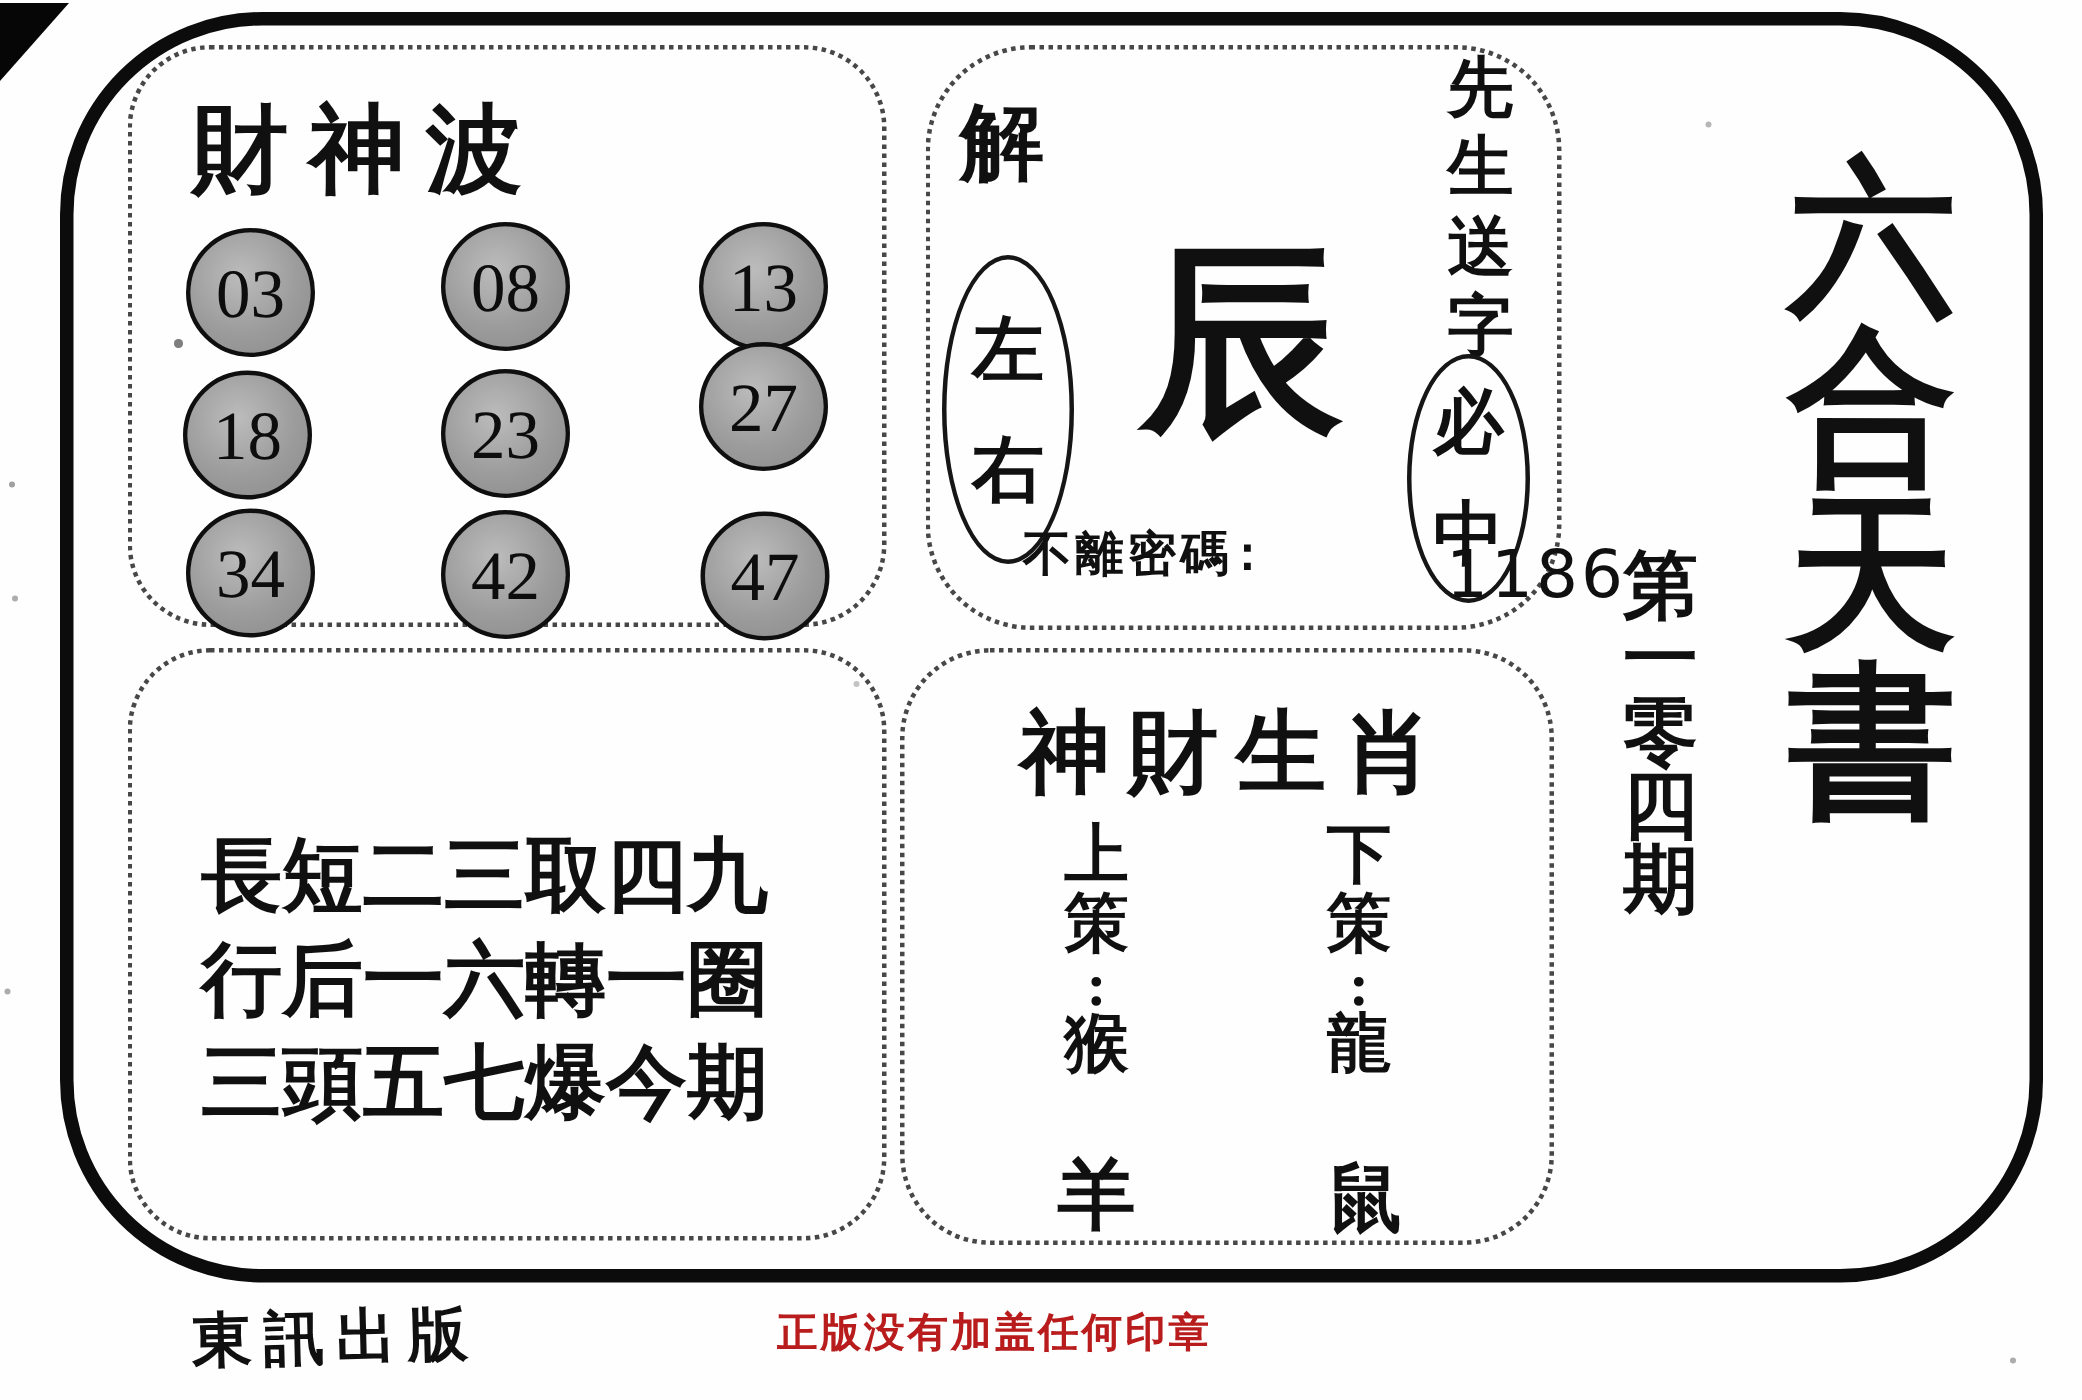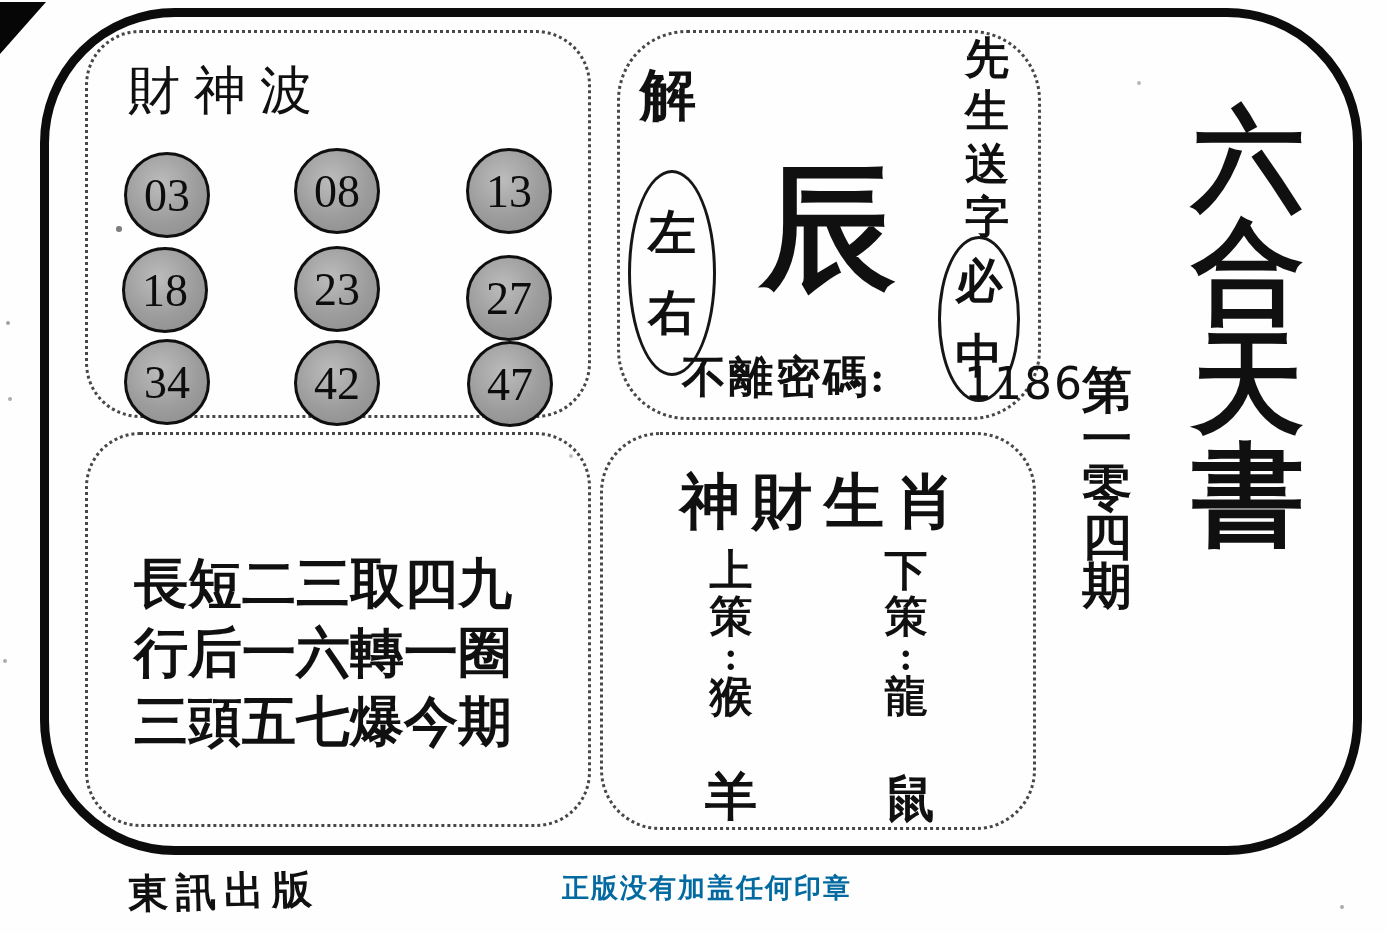--- a/index.html
+++ b/index.html
@@ -24,45 +24,45 @@
     border-top:52px solid #060606;border-right:46px solid transparent;
   }
   
   .panel{border:3px dotted #474747;}
   #box-caishen{left:85px;top:30px;width:506px;height:388px;border-radius:55px;}
   #box-riddle{left:617px;top:30px;width:424px;height:390px;border-radius:70px;}
   #box-poem{left:85px;top:432px;width:506px;height:395px;border-radius:55px;}
   #box-zodiac{left:600px;top:432px;width:436px;height:398px;border-radius:60px;}
 
   
-  #caishen-title{left:128px;top:56px;font-size:52px;font-weight:400;letter-spacing:14px;white-space:nowrap;}
+  #caishen-title{left:128px;top:56px;font-size:64px;font-weight:700;letter-spacing:14px;white-space:nowrap;}
   .ball{
     position:absolute;width:86px;height:86px;border-radius:50%;
     border:3px solid #0f0f0f;
     background:radial-gradient(circle at 42% 36%, #bcbcbc 0%, var(--ball-gray) 55%, #8a8a8a 100%);
     display:flex;align-items:center;justify-content:center;
     font-family:"Liberation Serif",serif;font-weight:400;font-size:46px;color:#0d0d0d;
   }
   .b0{left:124px;top:152px}.b1{left:294px;top:148px}.b2{left:466px;top:148px}
-  .b3{left:122px;top:247px}.b4{left:294px;top:246px}.b5{left:466px;top:255px}
+  .b3{left:122px;top:247px}.b4{left:294px;top:246px}.b5{left:466px;top:228px}
   .b6{left:124px;top:339px}.b7{left:294px;top:340px}.b8{left:467px;top:341px}
 
   
   #jie-label{left:640px;top:58px;font-size:56px;font-weight:900;font-family:"Liberation Serif",serif;}
   .ellipse{
     position:absolute;border:3px solid #161616;border-radius:50%;
     display:flex;flex-direction:column;align-items:center;justify-content:center;
   }
   #lr-ellipse{left:628px;top:170px;width:88px;height:206px;gap:16px;font-size:48px;font-weight:600;}
   #main-char{left:760px;top:160px;font-size:136px;line-height:136px;font-weight:900;
     font-family:"DejaVu Sans","Liberation Sans",sans-serif;}
   .vcol{position:absolute;display:flex;flex-direction:column;align-items:center;}
   #gift-note{left:963px;top:36px;width:48px;gap:7px;font-size:44px;line-height:46px;font-weight:600;}
   #mh-ellipse{left:938px;top:236px;width:82px;height:166px;gap:12px;font-size:47px;font-weight:600;}
-  #code-label{left:682px;top:348px;font-size:44px;font-weight:900;letter-spacing:3px;white-space:nowrap;}
+  #code-label{left:682px;top:348px;font-size:32px;font-weight:900;letter-spacing:3px;white-space:nowrap;font-family:Liberation Mono, monospace;}
   #code-value{left:964px;top:358px;font-size:44px;font-weight:500;letter-spacing:2px;
     font-family:"DejaVu Sans","Liberation Sans",sans-serif;}
 
   
   #poem-title{left:170px;top:472px;font-size:47px;font-weight:900;letter-spacing:12px;white-space:nowrap;}
   #poem-lines{left:134px;top:550px;width:460px;font-size:54px;font-weight:700;line-height:69px;white-space:nowrap;}
 
   
   #zodiac-title{left:680px;top:462px;font-size:60px;font-weight:900;letter-spacing:12px;white-space:nowrap;}
   .zcol{width:48px;font-size:43px;font-weight:700;}
@@ -79,21 +79,21 @@
 
   
   #watermark{
     left:14px;top:806px;font-size:96px;line-height:100px;font-weight:800;white-space:nowrap;
     font-family:"DejaVu Sans","Liberation Sans",sans-serif;
     color:var(--watermark-red);mix-blend-mode:multiply;z-index:30;letter-spacing:1px;
   }
   #publisher{left:128px;top:864px;font-size:40px;font-weight:700;letter-spacing:8px;
     transform:rotate(-1.5deg);white-space:nowrap;z-index:5;}
   #authenticity-note{left:518px;top:870px;font-size:27px;font-weight:600;letter-spacing:2px;
-    color:#0369a1;white-space:nowrap;z-index:5;margin-left:44px;}
+    color:#b91c1c;white-space:nowrap;z-index:5;}
 
   
   #specks{left:0;top:0;width:2px;height:2px;background:transparent;border-radius:50%;
     box-shadow:
       118px 228px 0 2px rgba(20,20,20,.55),
       7px 322px 0 1px rgba(20,20,20,.4),
       9px 398px 0 1px rgba(20,20,20,.35),
       4px 660px 0 1px rgba(20,20,20,.35),
       1138px 82px 0 1px rgba(20,20,20,.3),
       1341px 906px 0 1px rgba(20,20,20,.35),

